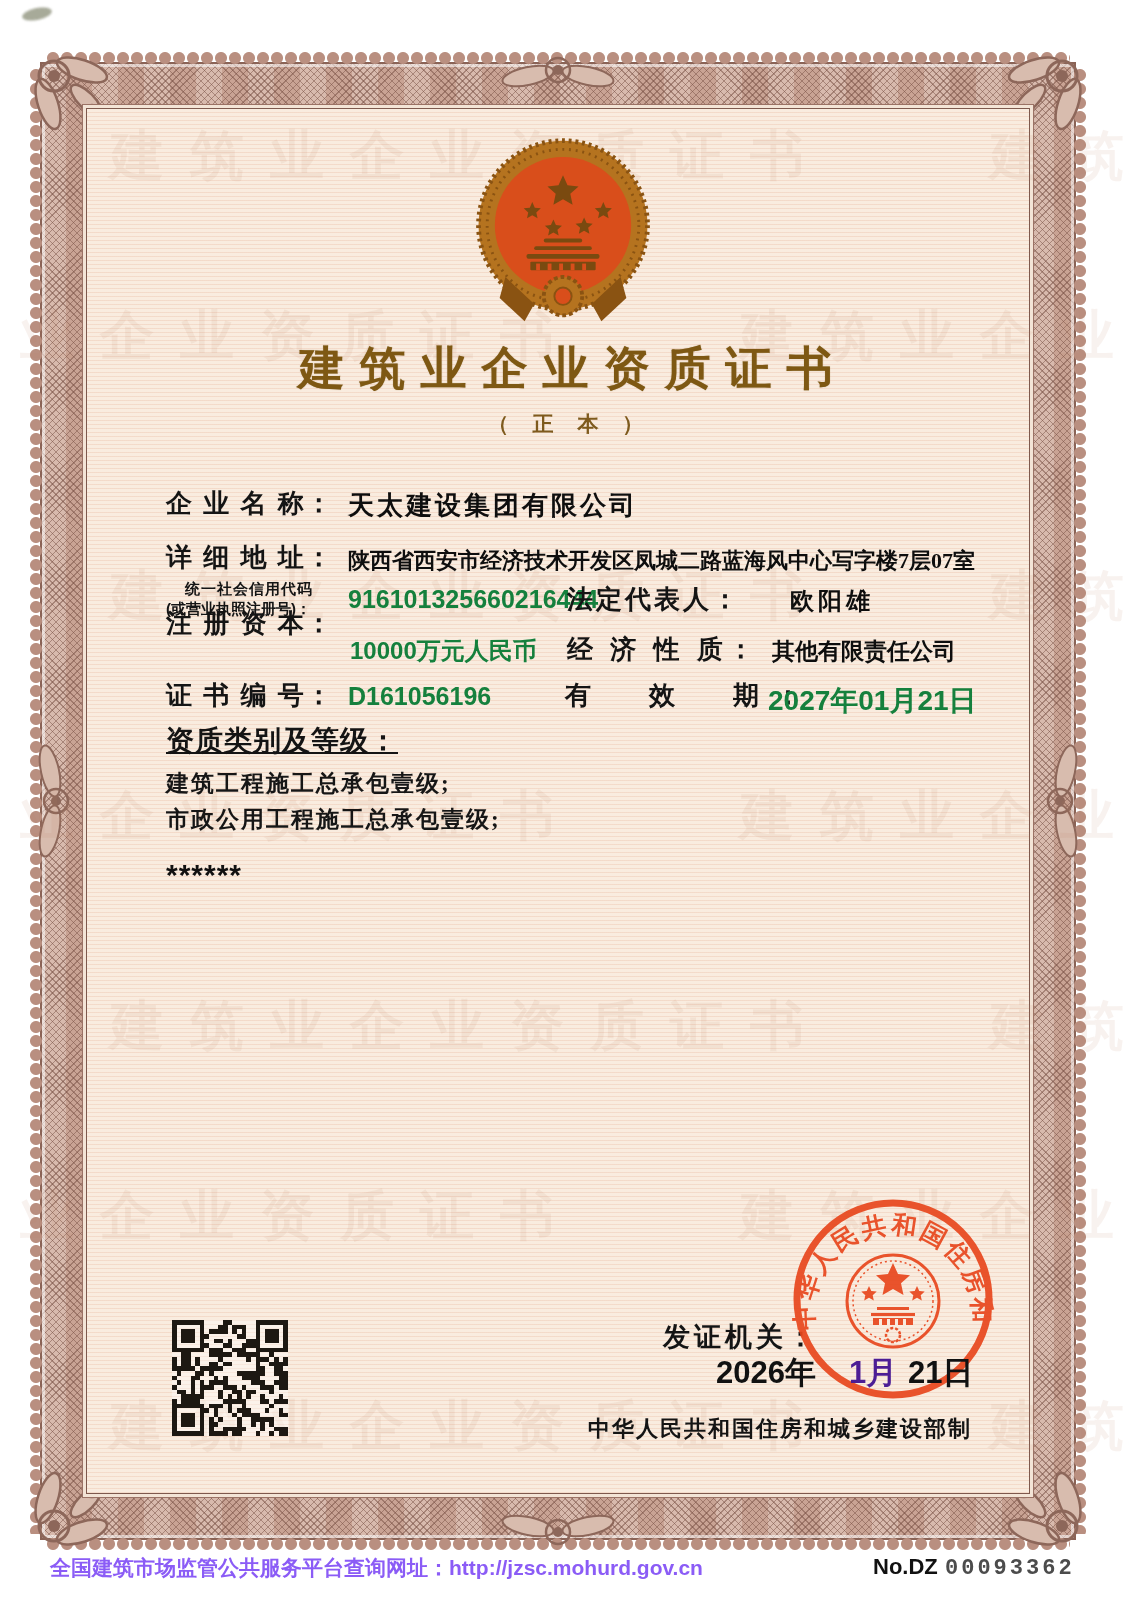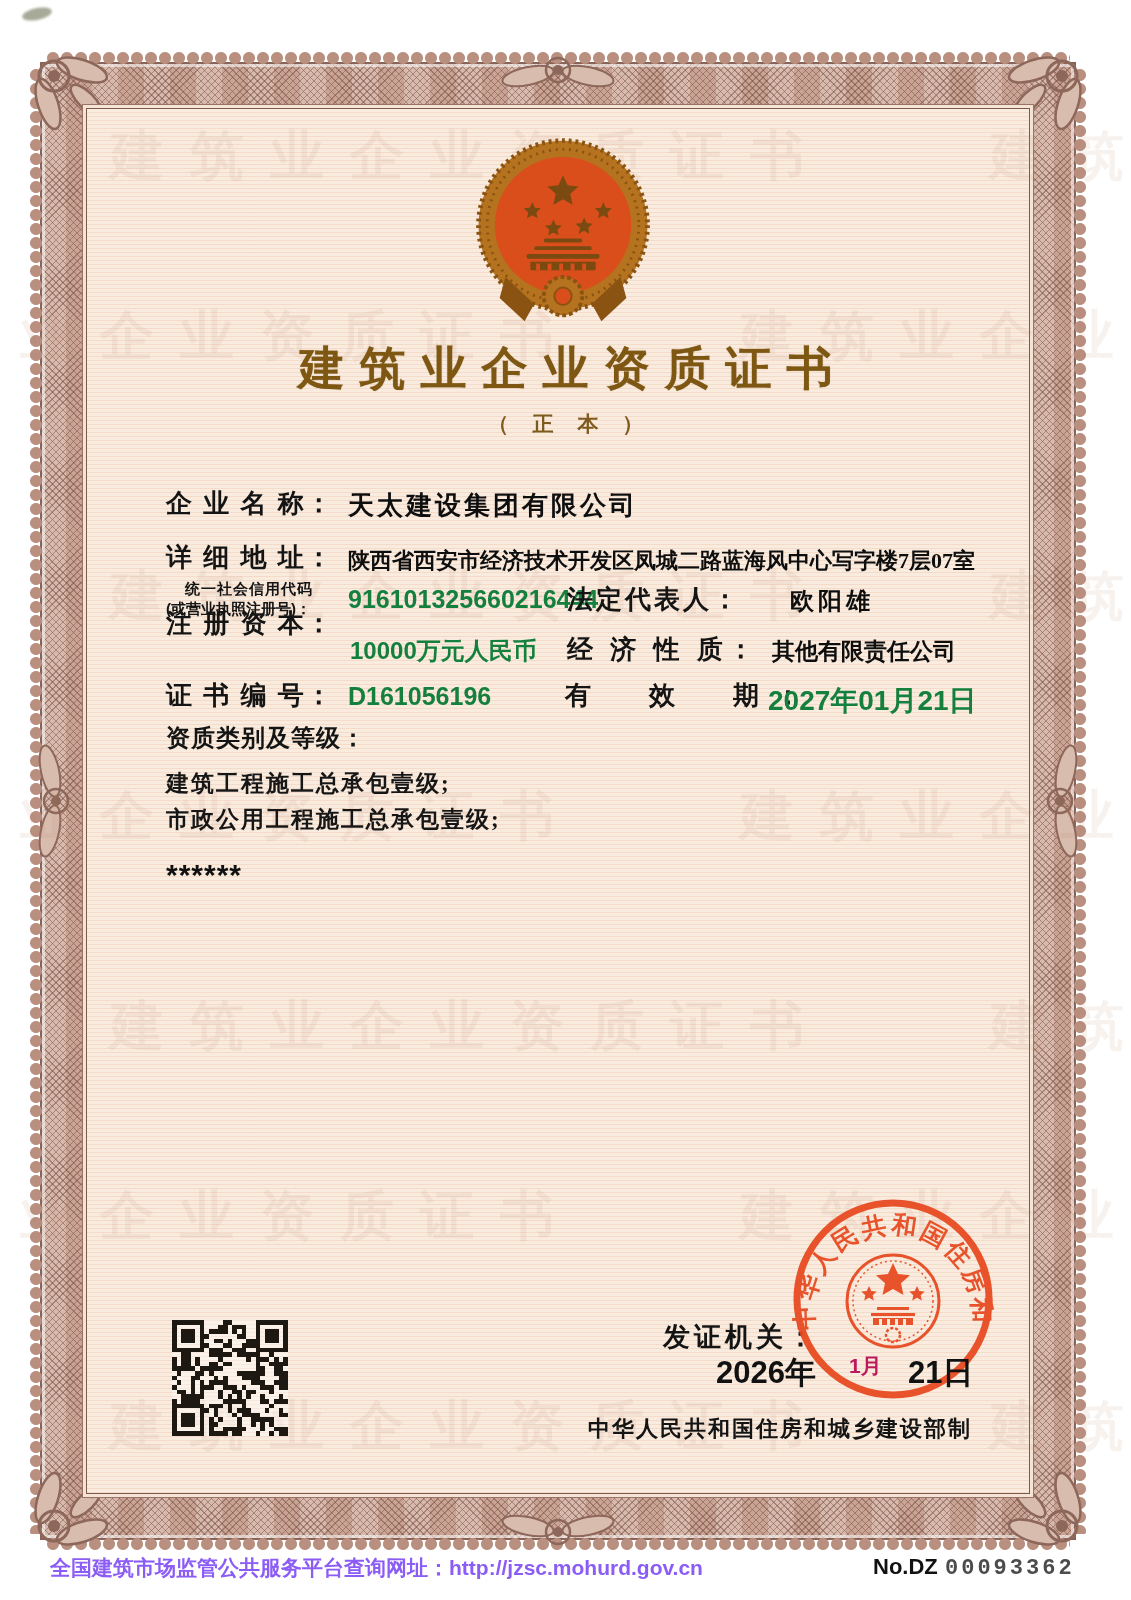--- a/index.html
+++ b/index.html
@@ -61,21 +61,21 @@
   .footer-text{left:50px;top:1554px;font-size:21px;font-weight:bold;color:#8b5cf6;}
   .serial-prefix{left:873px;top:1554px;font-size:22px;font-weight:bold;color:#111;}
   .serial-number{left:945px;top:1556px;font-size:22px;font-weight:bold;color:#4c4c4c;letter-spacing:3px;
     font-family:"Liberation Mono",monospace;}
 
   
   .emblem{left:465px;top:133px;width:196px;height:192px;}
   .seal{left:791px;top:1197px;width:204px;height:204px;opacity:.92;}
   .issuer-label{left:663px;top:1284px;font-size:27px;letter-spacing:4px;margin-top:35px;}
   .date-year{left:716px;top:1352px;font-size:31px;font-weight:bold;color:#111;}
-  .date-month{left:849px;top:1352px;font-size:21px;font-weight:bold;color:#be185d;}
+  .date-month{left:849px;top:1352px;font-size:31px;font-weight:bold;color:#4c1d95;}
   .date-day{left:908px;top:1352px;font-size:31px;font-weight:bold;color:#111;}
   .made-by{left:560px;top:1414px;width:440px;text-align:center;font-size:22px;font-weight:bold;
     color:#141414;letter-spacing:2px;}
 
   
   .qr{position:absolute;left:172px;top:1320px;width:116px;height:116px;
     display:grid;grid-template-columns:repeat(25,1fr);grid-template-rows:repeat(25,1fr);
     background:rgba(255,255,255,.35);}
   .qr .d{background:#1d1812;}
 
@@ -229,21 +229,21 @@
   <div class="abs lbl" style="left:166px;top:606px;letter-spacing:2px;">注 册 资 本：</div>
   <div class="abs val-num" style="left:350px;top:635px;font-size:24px;">10000万元人民币</div>
   <div class="abs lbl" style="left:567px;top:632px;letter-spacing:5px;">经 济 性 质：</div>
   <div class="abs val" style="left:772px;top:636px;font-size:23px;">其他有限责任公司</div>
 
   <div class="abs lbl" style="left:166px;top:678px;letter-spacing:2px;">证 书 编 号：</div>
   <div class="abs val-num" style="left:348px;top:682px;">D161056196</div>
   <div class="abs lbl" style="left:565px;top:678px;letter-spacing:16px;">有　效　期：</div>
   <div class="abs val-num" style="left:768px;top:682px;font-size:28px;">2027年01月21日</div>
 
-  <div class="abs lbl" style="left:166px;top:722px;font-size:24px;letter-spacing:1px;">资质类别及等级：</div>
+  <div class="abs lbl" style="left:166px;top:722px;font-size:28px;letter-spacing:1px;text-decoration:underline;">资质类别及等级：</div>
 
   <div class="abs qual" style="left:166px;top:768px;">建筑工程施工总承包壹级;</div>
   <div class="abs qual" style="left:166px;top:804px;">市政公用工程施工总承包壹级;</div>
   <div class="abs" style="left:166px;top:858px;font-size:30px;font-weight:bold;color:#111;letter-spacing:1px;">******</div>
 
   <div class="abs lbl issuer-label">发证机关：</div>
 
   <svg class="abs seal" viewBox="0 0 204 204">
     <defs>
       <path id="sealArc" d="M 24.4 136 A 80 80 0 1 1 179.6 136"></path>

